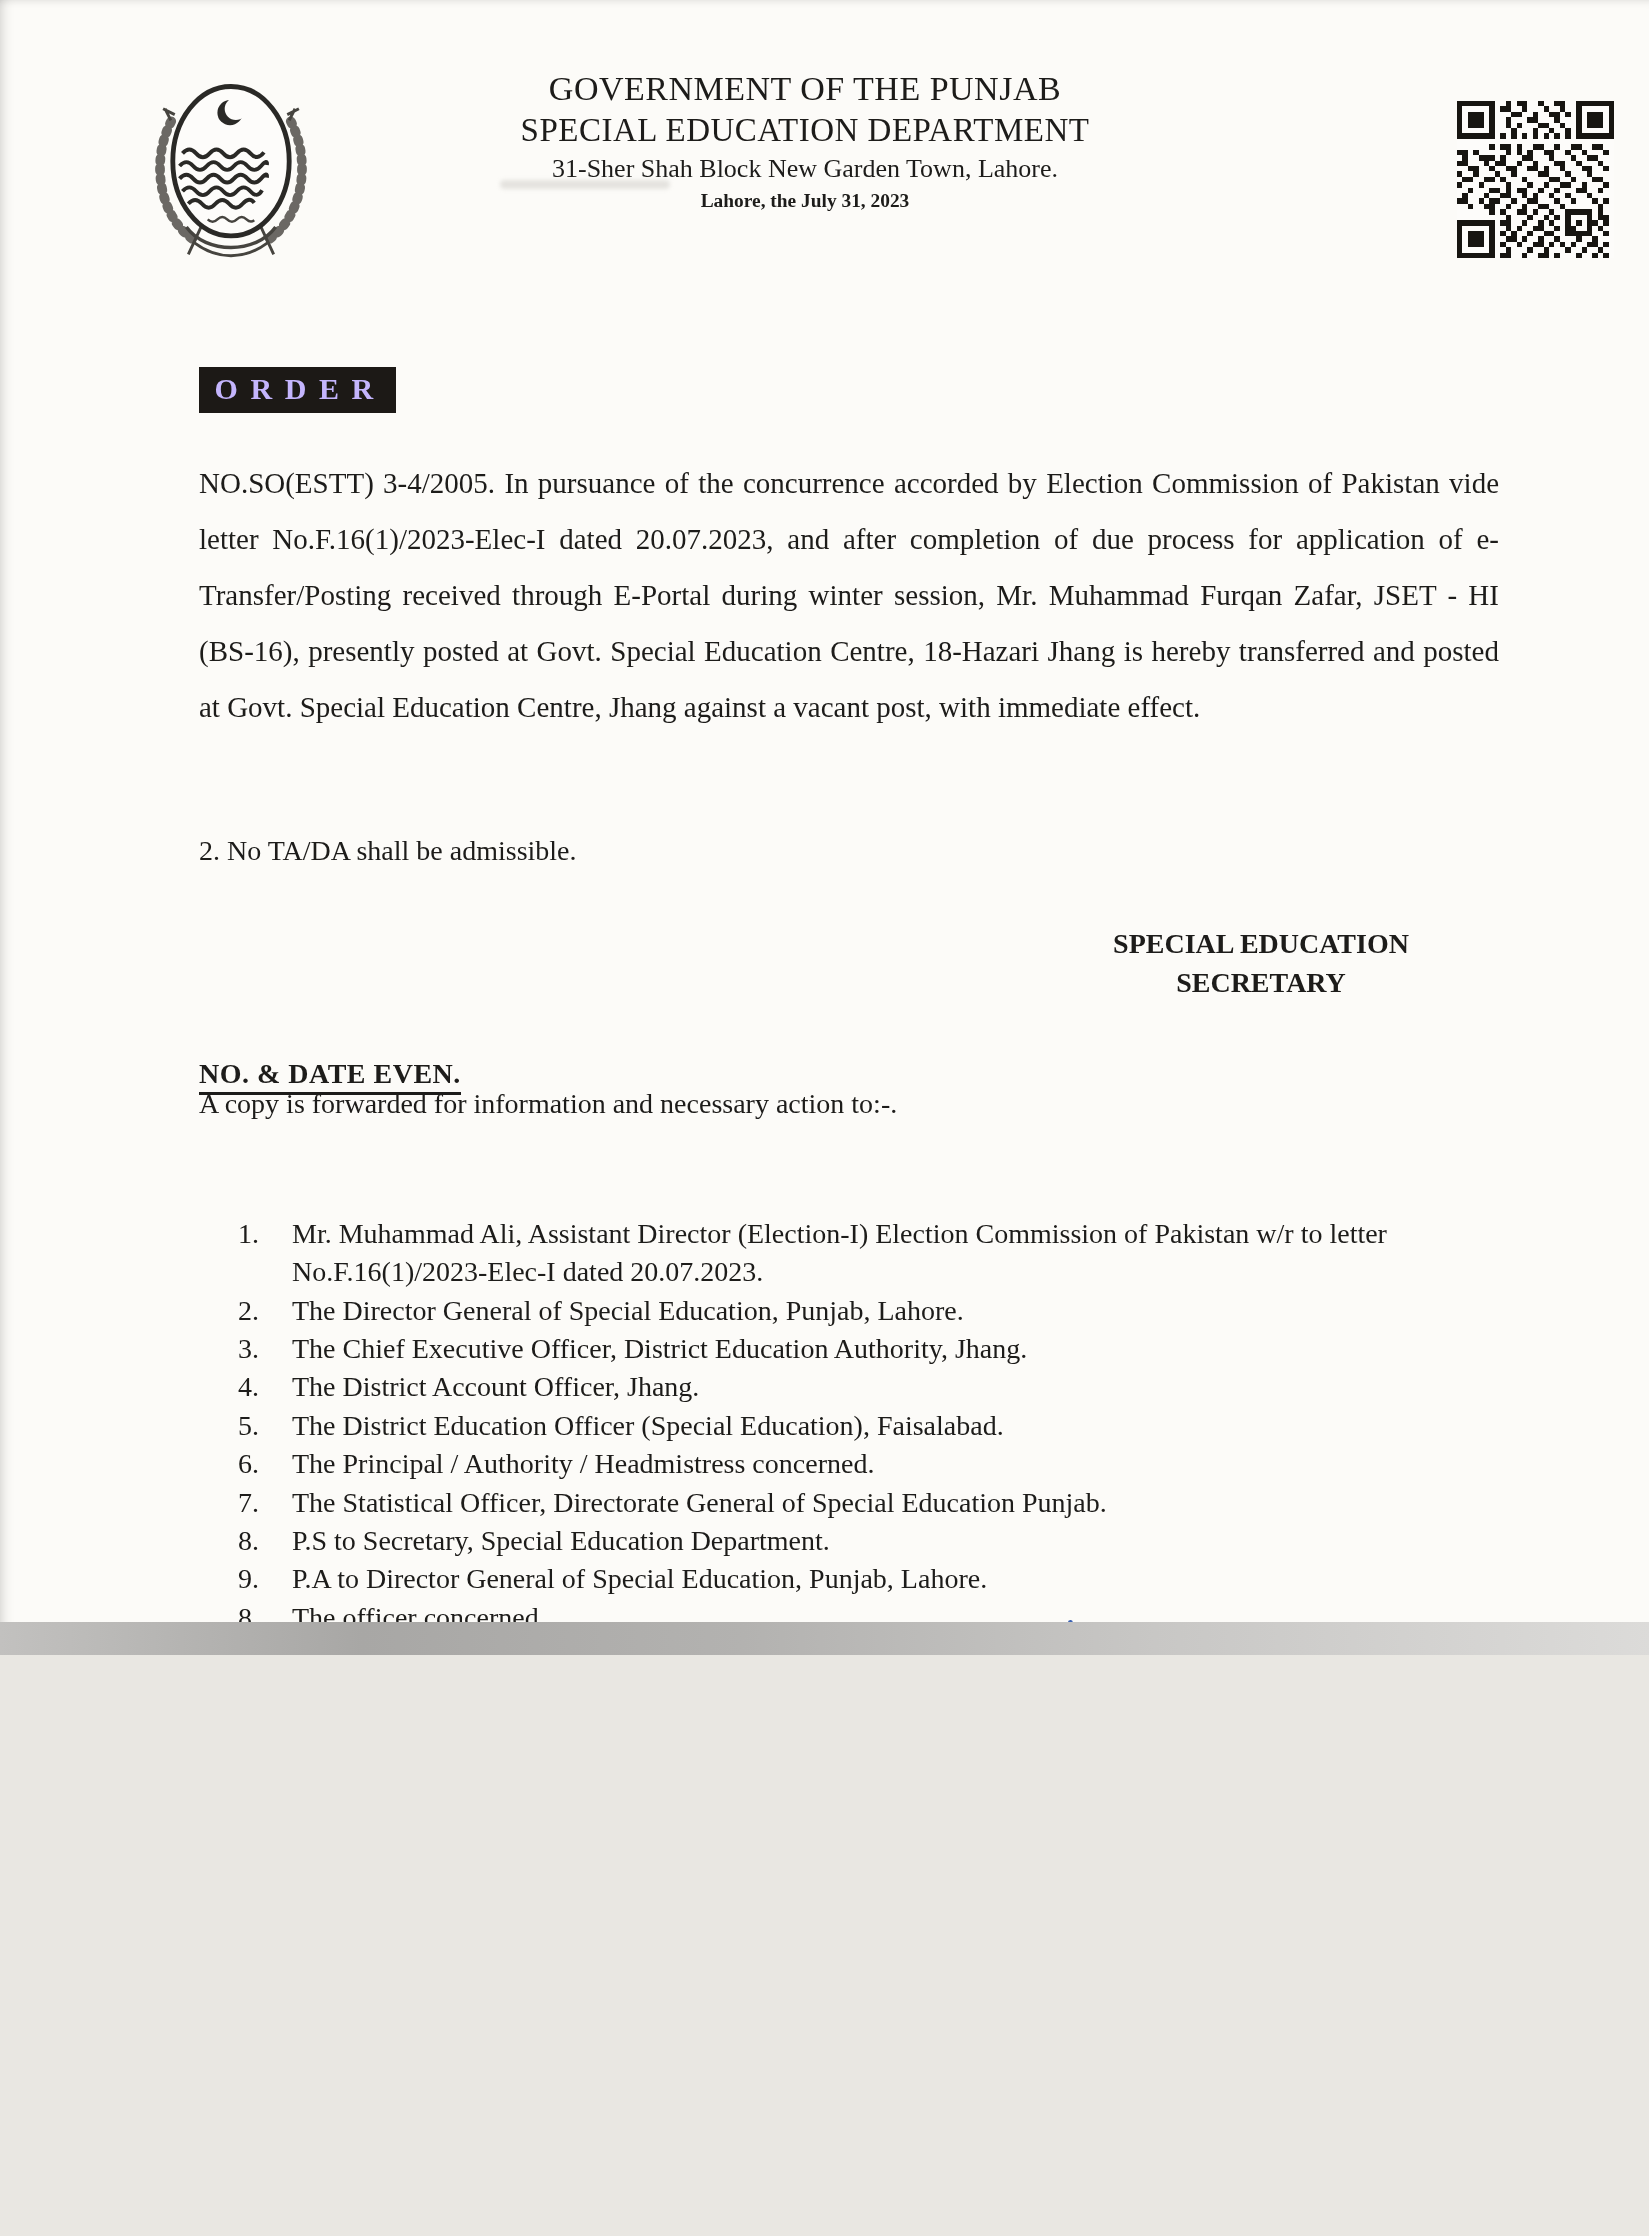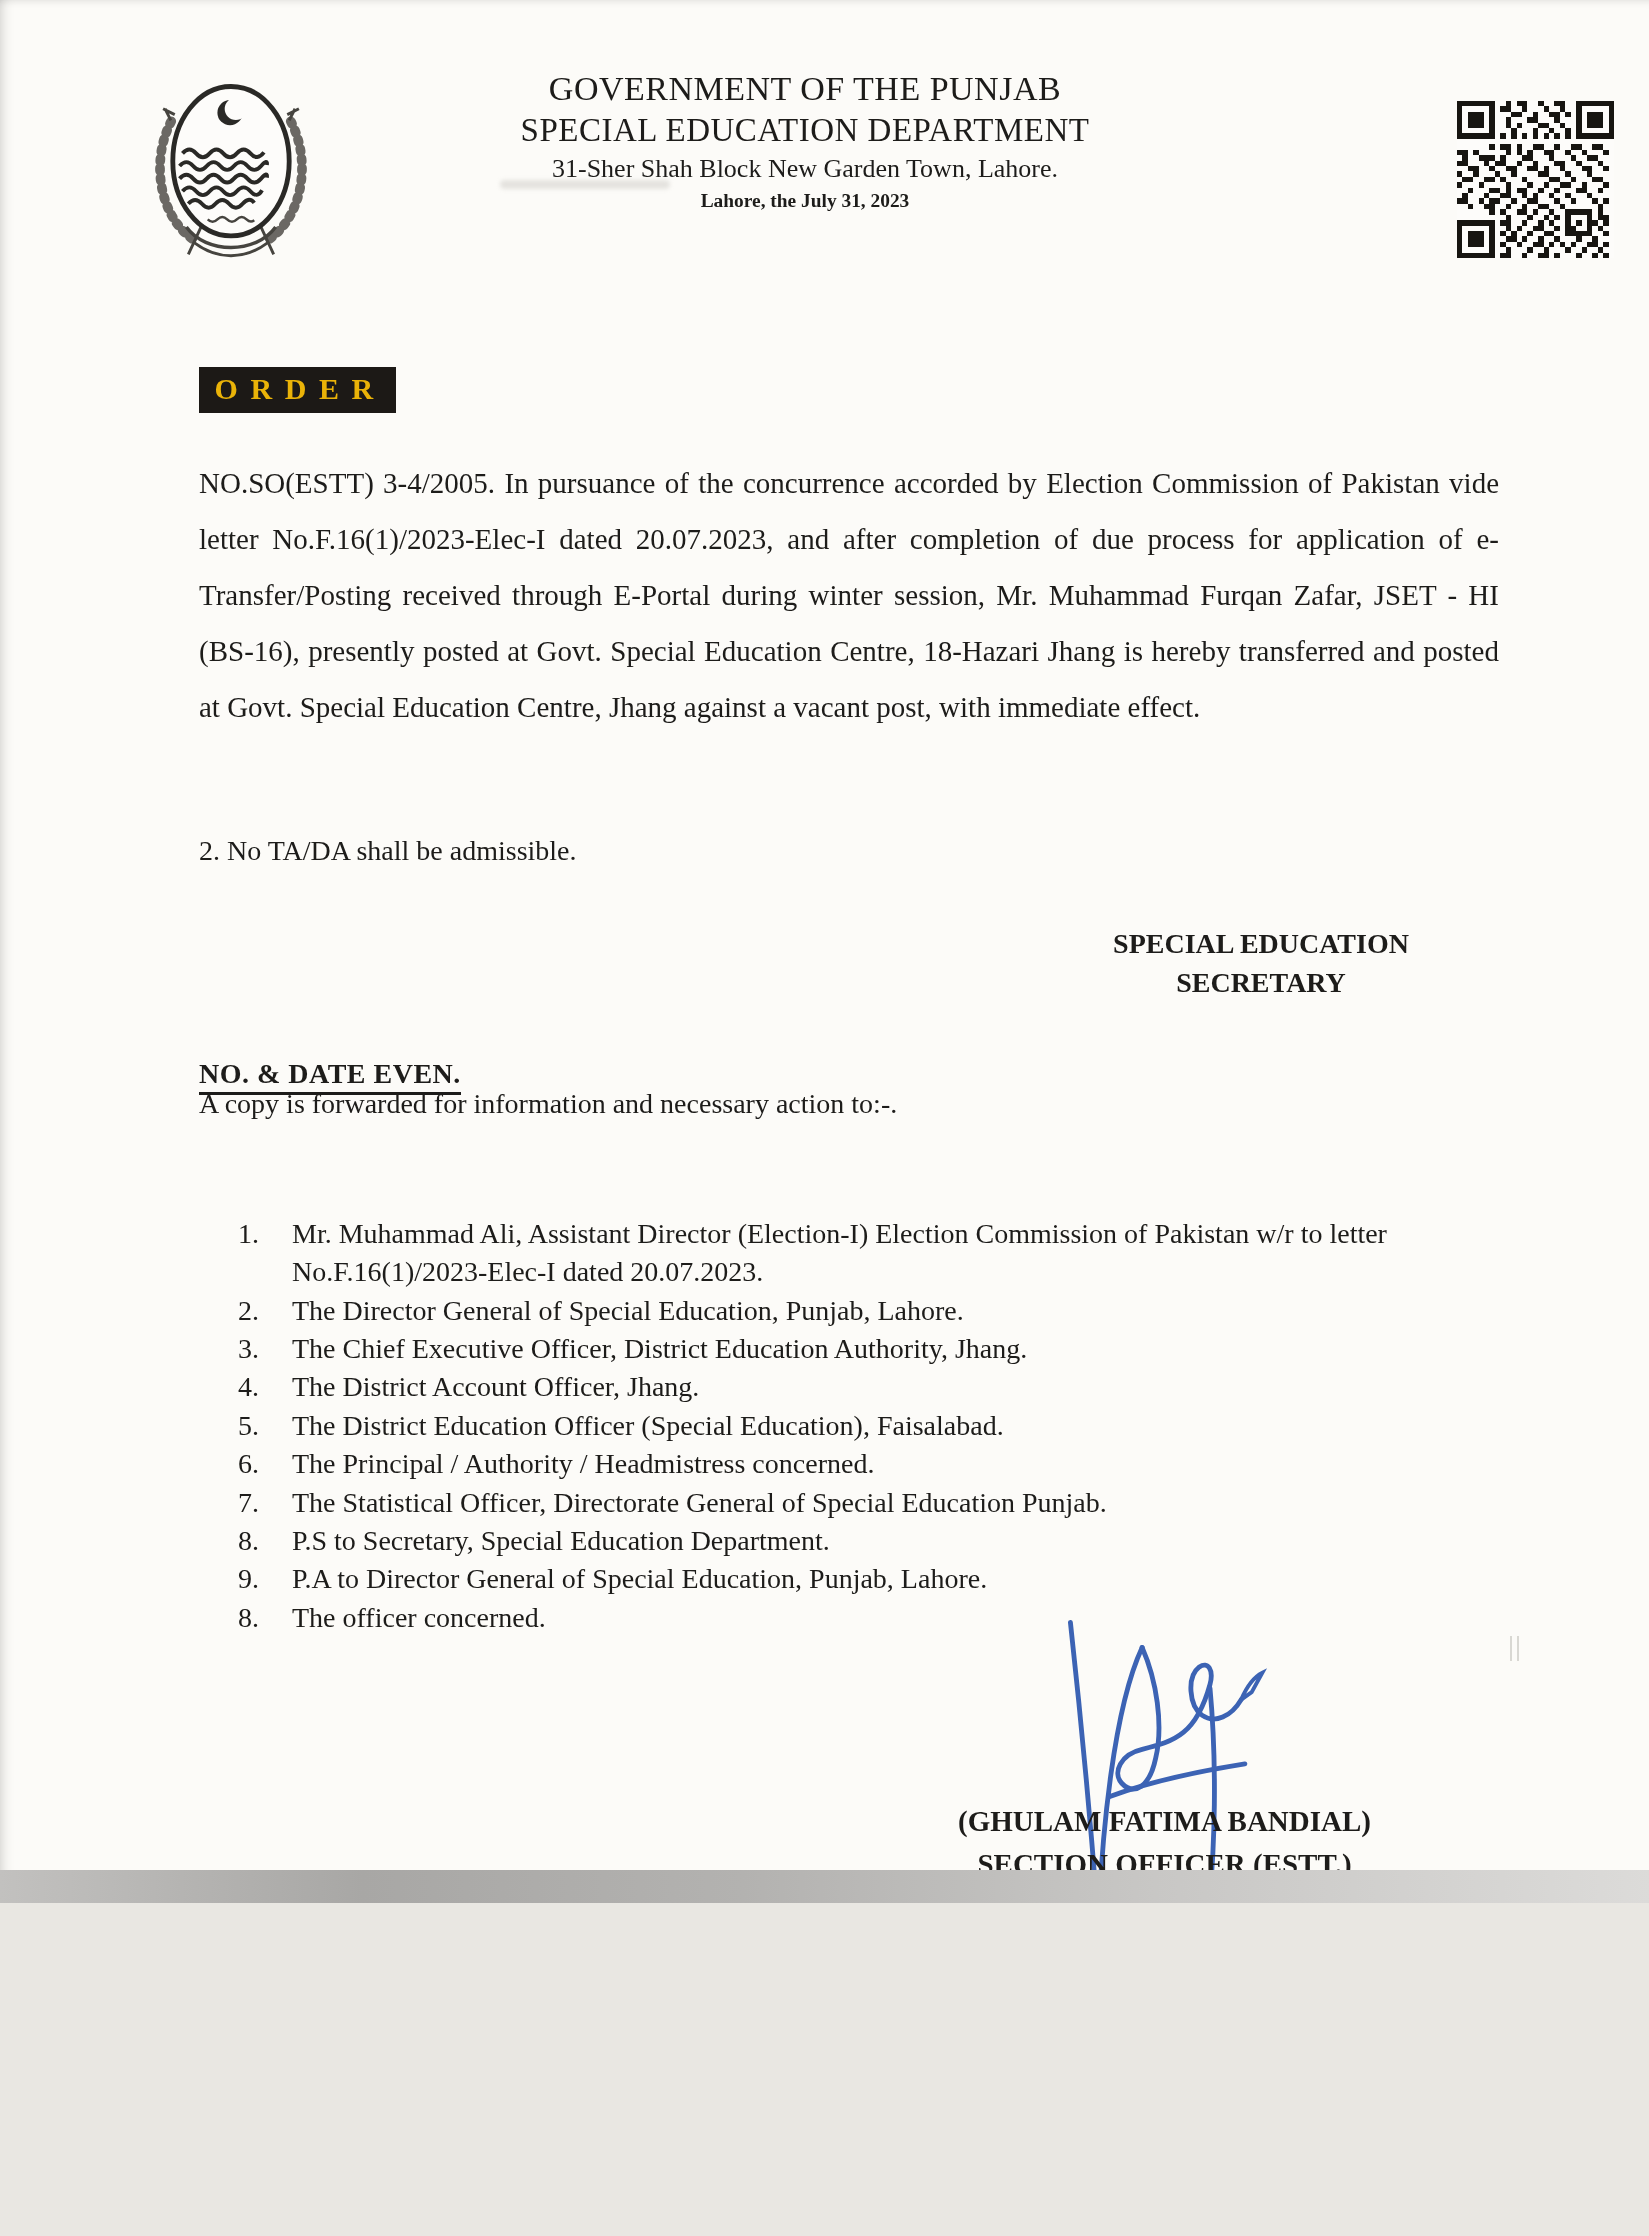--- a/index.html
+++ b/index.html
@@ -1,18 +1,18 @@
 <!DOCTYPE html>
 <html><head>
 <meta charset="utf-8">
 <style>
   html,body{margin:0;padding:0;background:#e9e7e2;}
   .page{
     position:relative;
-    width:1650px;height:1903px;
+    width:1650px;height:1655px;
     background:#fcfbf8;
     font-family:"Liberation Serif","DejaVu Serif",serif;
     color:#1d1c1a;
     overflow:hidden;
     box-shadow:inset 9.7px 0 13.6px -9.7px rgba(0,0,0,.22), inset 0 7.8px 9.7px -7.8px rgba(0,0,0,.12);
   }
   
   .crest{position:absolute;left:134px;top:64px;width:194px;height:204px;}
   .header-text{position:absolute;left:417px;top:70px;width:776px;text-align:center;}
   .org1{font-size:34px;letter-spacing:0.5px;}
@@ -20,21 +20,21 @@
   .addr{font-size:26px;margin-top:4.9px;}
   .dateline{font-size:19.4px;font-weight:bold;margin-top:5.8px;}
   .qr{position:absolute;left:1457px;top:101px;width:157px;height:157px;}
   .smudge{position:absolute;left:500px;top:180px;width:170px;height:8.7px;background:#b9b6b0;opacity:.35;filter:blur(1.9px);border-radius:4.9px;}
   .contact{position:absolute;left:199px;top:268px;}
   .phone{font-size:24px;font-weight:bold;letter-spacing:0.5px;}
   .email{font-size:26px;text-decoration:underline;margin-top:5.8px;}
   
   .order-heading{
     position:absolute;left:199px;top:367px;
-    background:#1c1916;color:#eab308;
+    background:#1c1916;color:#c4b5fd;
     font-size:30px;font-weight:bold;letter-spacing:.42em;
     padding:4.9px 9.7px 6.8px 15.5px;
   }
   .order-body{
     position:absolute;left:199px;top:456px;width:1300px;
     font-size:29px;line-height:1.93;text-align:justify;
   }
   .b{font-weight:normal;}
   .clause2{position:absolute;left:199px;top:835px;font-size:28px;}
   .secretary{position:absolute;left:1067px;top:924px;width:388px;text-align:center;font-weight:bold;font-size:28px;line-height:1.4;}

